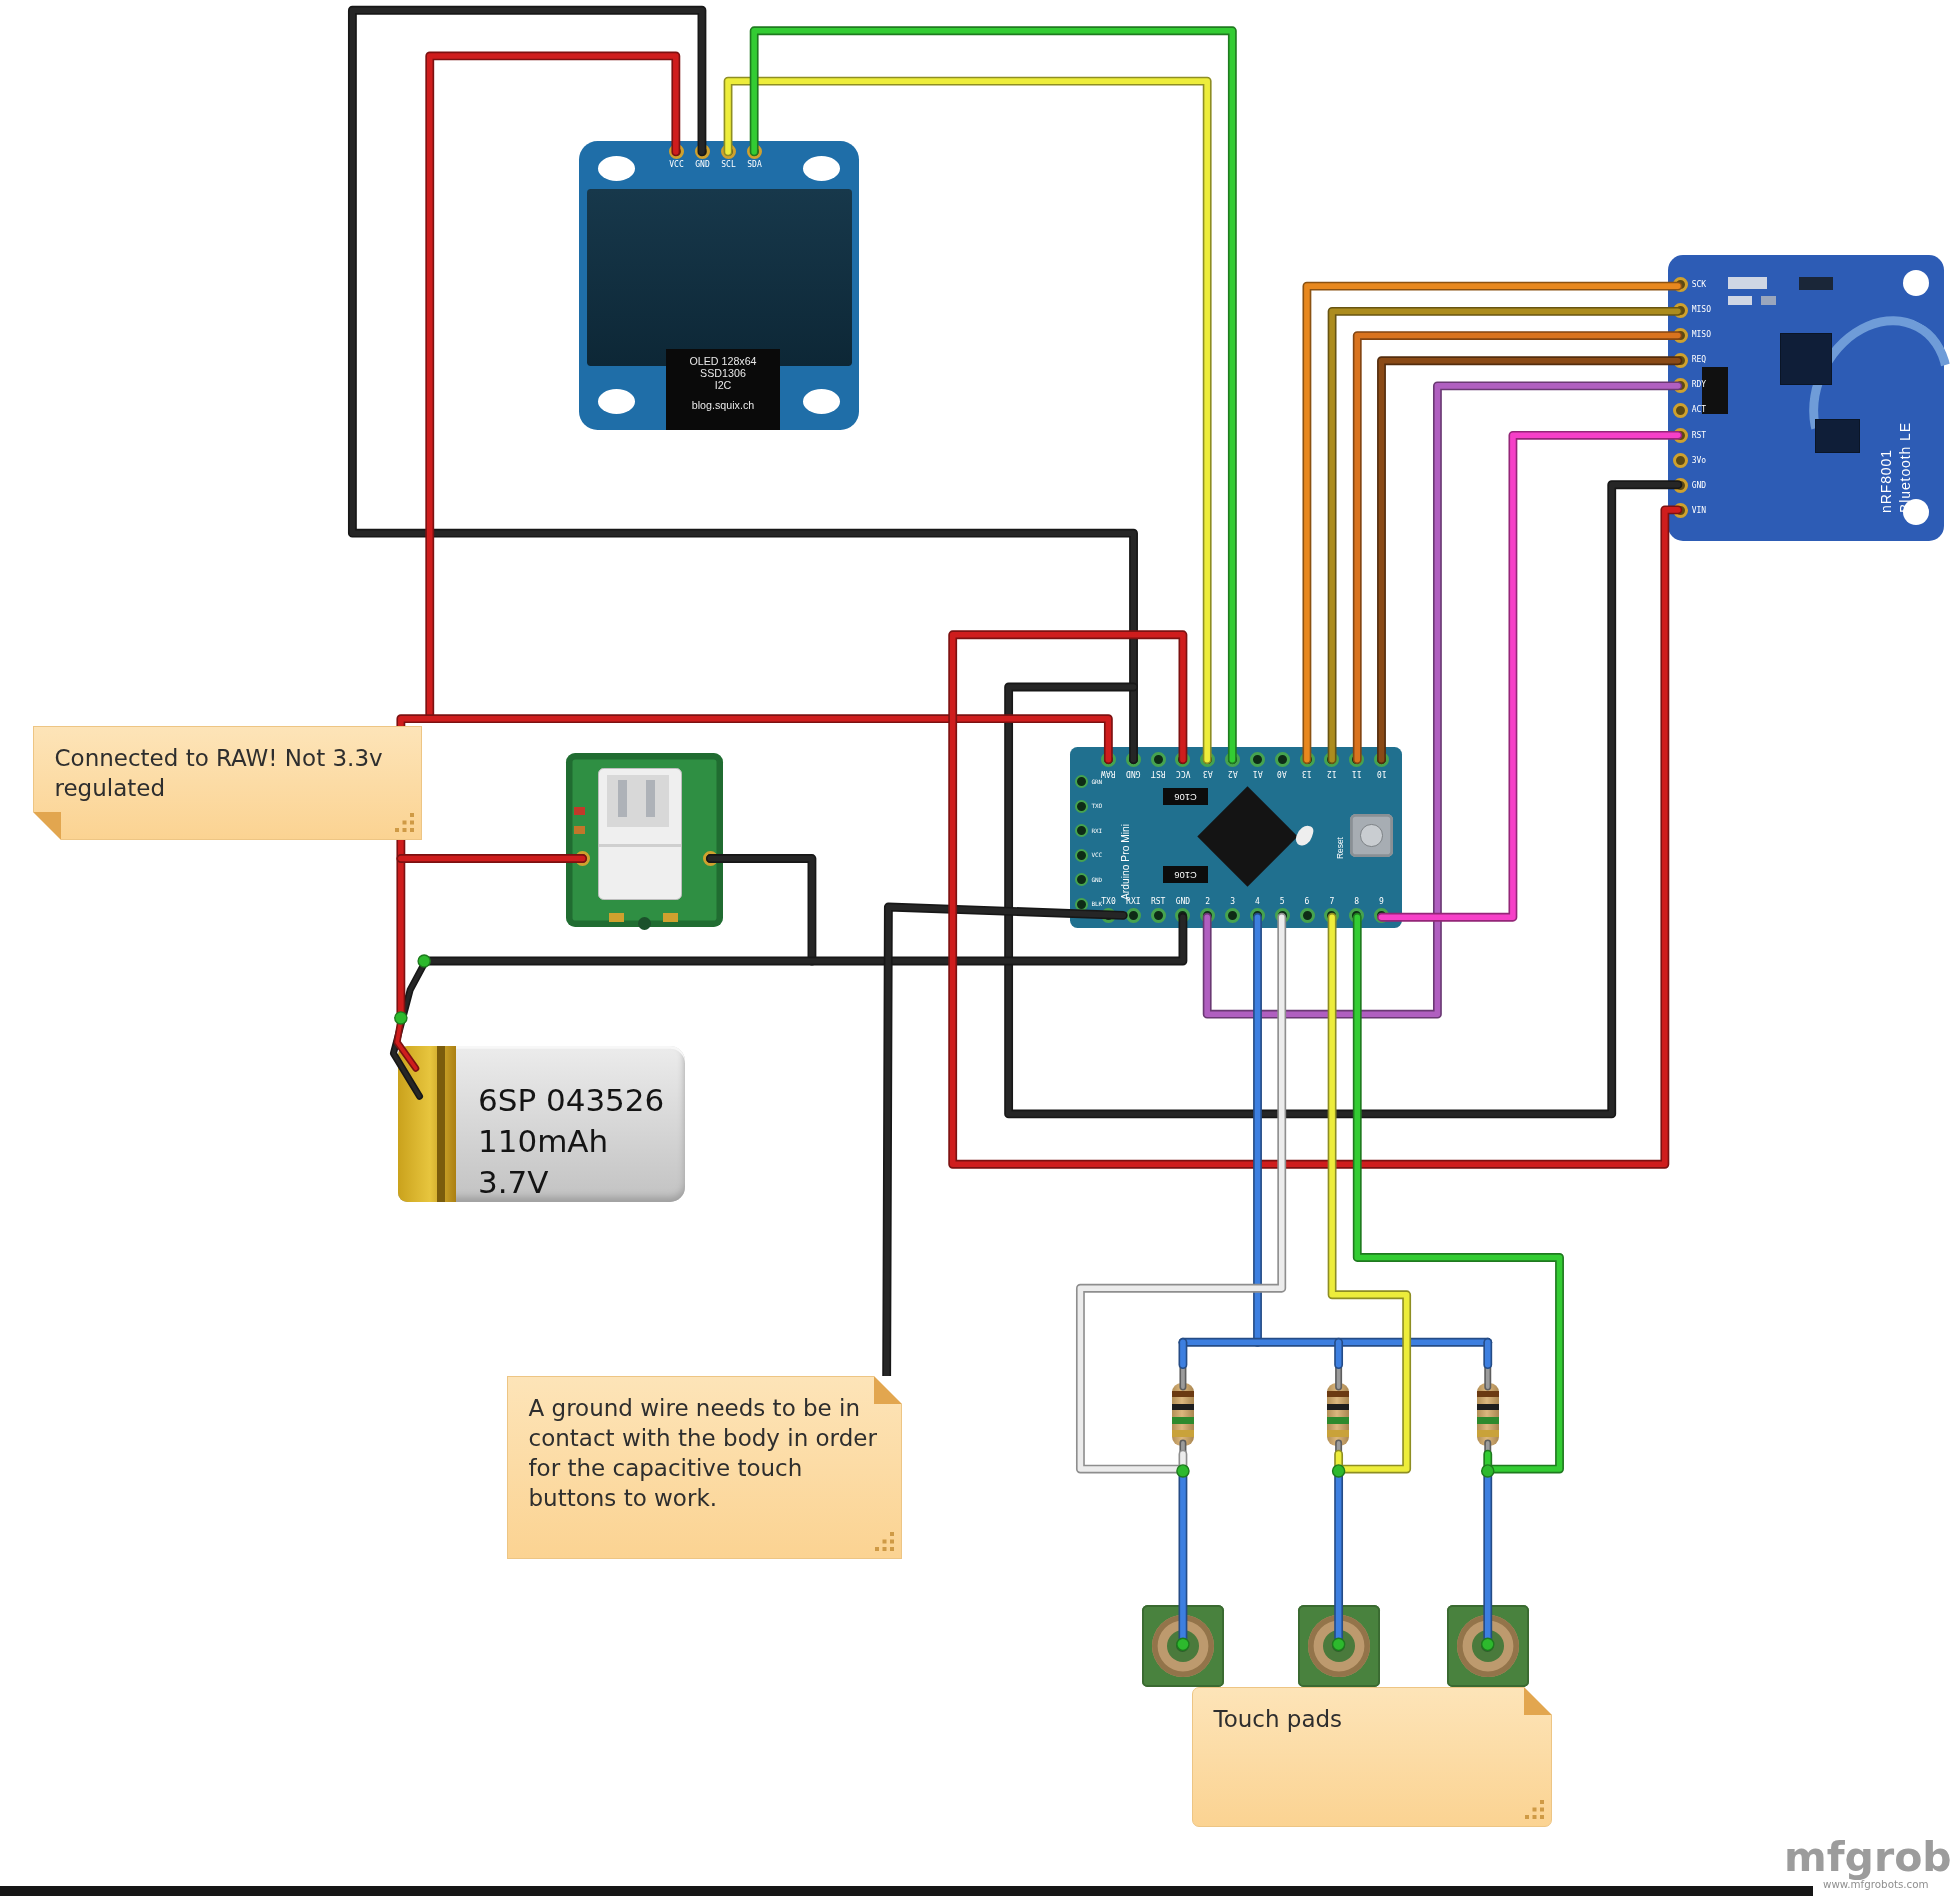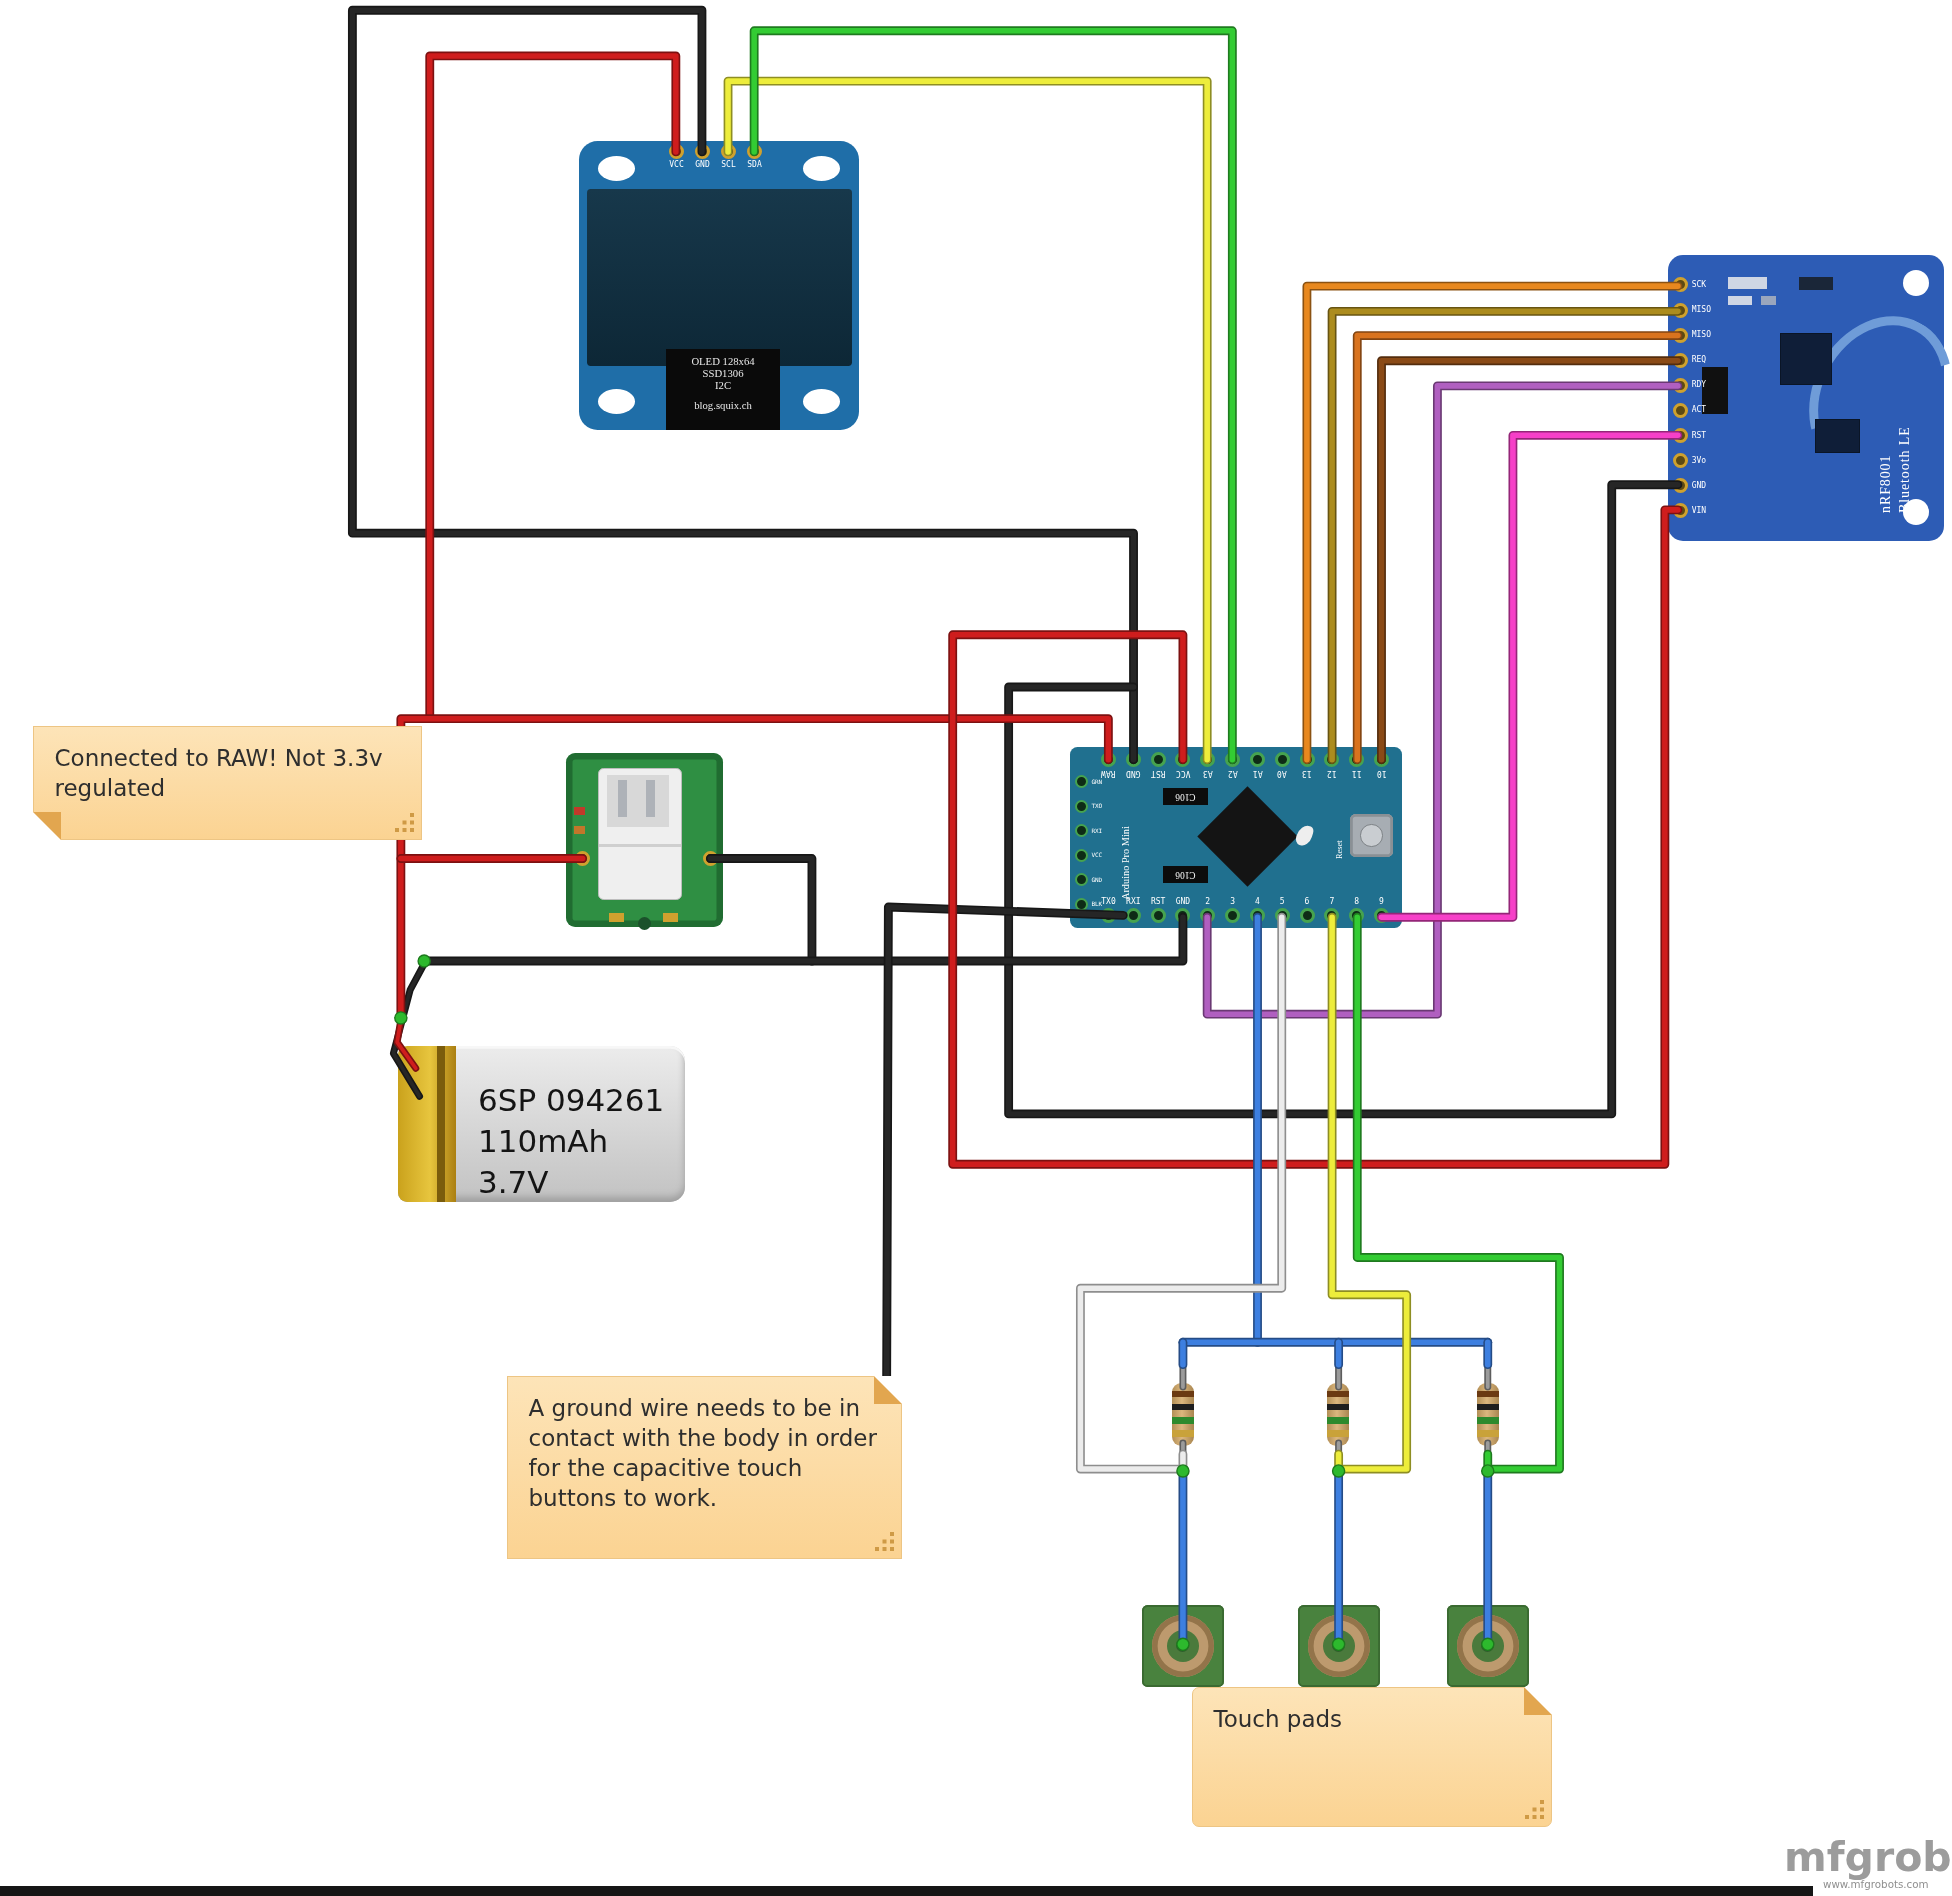--- a/index.html
+++ b/index.html
@@ -1,20 +1,20 @@
 <!DOCTYPE html>
 <html style="font-size:15px"><head>
 <meta charset="utf-8">
 <style>
   html,body{margin:0;padding:0;background:#ffffff;}
   body{position:relative;width:1952px;height:1896px;overflow:hidden;
        font-family:"DejaVu Sans","Liberation Sans",sans-serif;}
   .board{position:absolute;z-index:10;}
   .hole{position:absolute;background:#fff;border-radius:50%;}
-  .mono{font-family:Liberation Serif, serif;}
+  .mono{font-family:Liberation Sans, sans-serif;}
 
   
   .pins-h{position:absolute;display:flex;justify-content:space-between;z-index:11;}
   .pins-v{position:absolute;display:flex;flex-direction:column;justify-content:space-between;z-index:11;}
   .pin-unit{display:flex;flex-direction:column;align-items:center;width:17px;}
   .pins-v .pin-unit{flex-direction:row;width:auto;align-items:center;}
   .pin-circ{width:15px;height:15px;border-radius:50%;box-sizing:border-box;flex:none;}
   .gold{background:#5d4a14;border:3.7px solid #cfa12e;}
   .green-ring{background:#0e2b16;border:3.7px solid #46a34f;}
   .pin-label{font-family:"DejaVu Sans Mono","Liberation Mono",monospace;font-size:8px;
@@ -310,21 +310,21 @@
 </div>
 
 <div class="board" style="left:398px;top:1046px;width:287px;height:156px;border-radius:9.3px 15px 15px 9.3px;
             background:linear-gradient(180deg,#ececec,#c2c2c2);
             box-shadow:inset 0 2.8px 0 #f7f7f7, inset 0 -4.7px 7.5px #9e9e9e;">
   <div style="position:absolute;left:0;top:0;width:58px;height:100%;border-radius:9.3px 0 0 9.3px;
               background:linear-gradient(90deg,#caa21c,#e7c53e 55%,#ab7f12);">
     <div style="position:absolute;left:39px;top:0;width:7.5px;height:100%;background:#7a5c0c;"></div>
   </div>
   <div style="position:absolute;left:80px;top:34px;font-size:31px;line-height:1.32;color:#141414;">
-    <div>6SP 094261</div>
+    <div>6SP 043526</div>
     <div>110mAh 3.7V</div>
   </div>
 </div>
 
 <svg class="wires" width="1952" height="1896" viewBox="0 0 2094 2034" xmlns="http://www.w3.org/2000/svg">
     <polyline points="753,163 753,11 378,11 378,572 1216,572 1216,815" fill="none" stroke="rgb(23,23,23)" stroke-width="9.5" stroke-linejoin="round" stroke-linecap="round"></polyline>
     <polyline points="753,163 753,11 378,11 378,572 1216,572 1216,815" fill="none" stroke="#262626" stroke-width="6" stroke-linejoin="round" stroke-linecap="round"></polyline>
     <polyline points="1216,737 1082,737 1082,1195 1729,1195 1729,520 1800,520" fill="none" stroke="rgb(23,23,23)" stroke-width="9.5" stroke-linejoin="round" stroke-linecap="round"></polyline>
     <polyline points="1216,737 1082,737 1082,1195 1729,1195 1729,520 1800,520" fill="none" stroke="#262626" stroke-width="6" stroke-linejoin="round" stroke-linecap="round"></polyline>
     <polyline points="762,921 871,921 871,1031" fill="none" stroke="rgb(23,23,23)" stroke-width="9.5" stroke-linejoin="round" stroke-linecap="round"></polyline>

